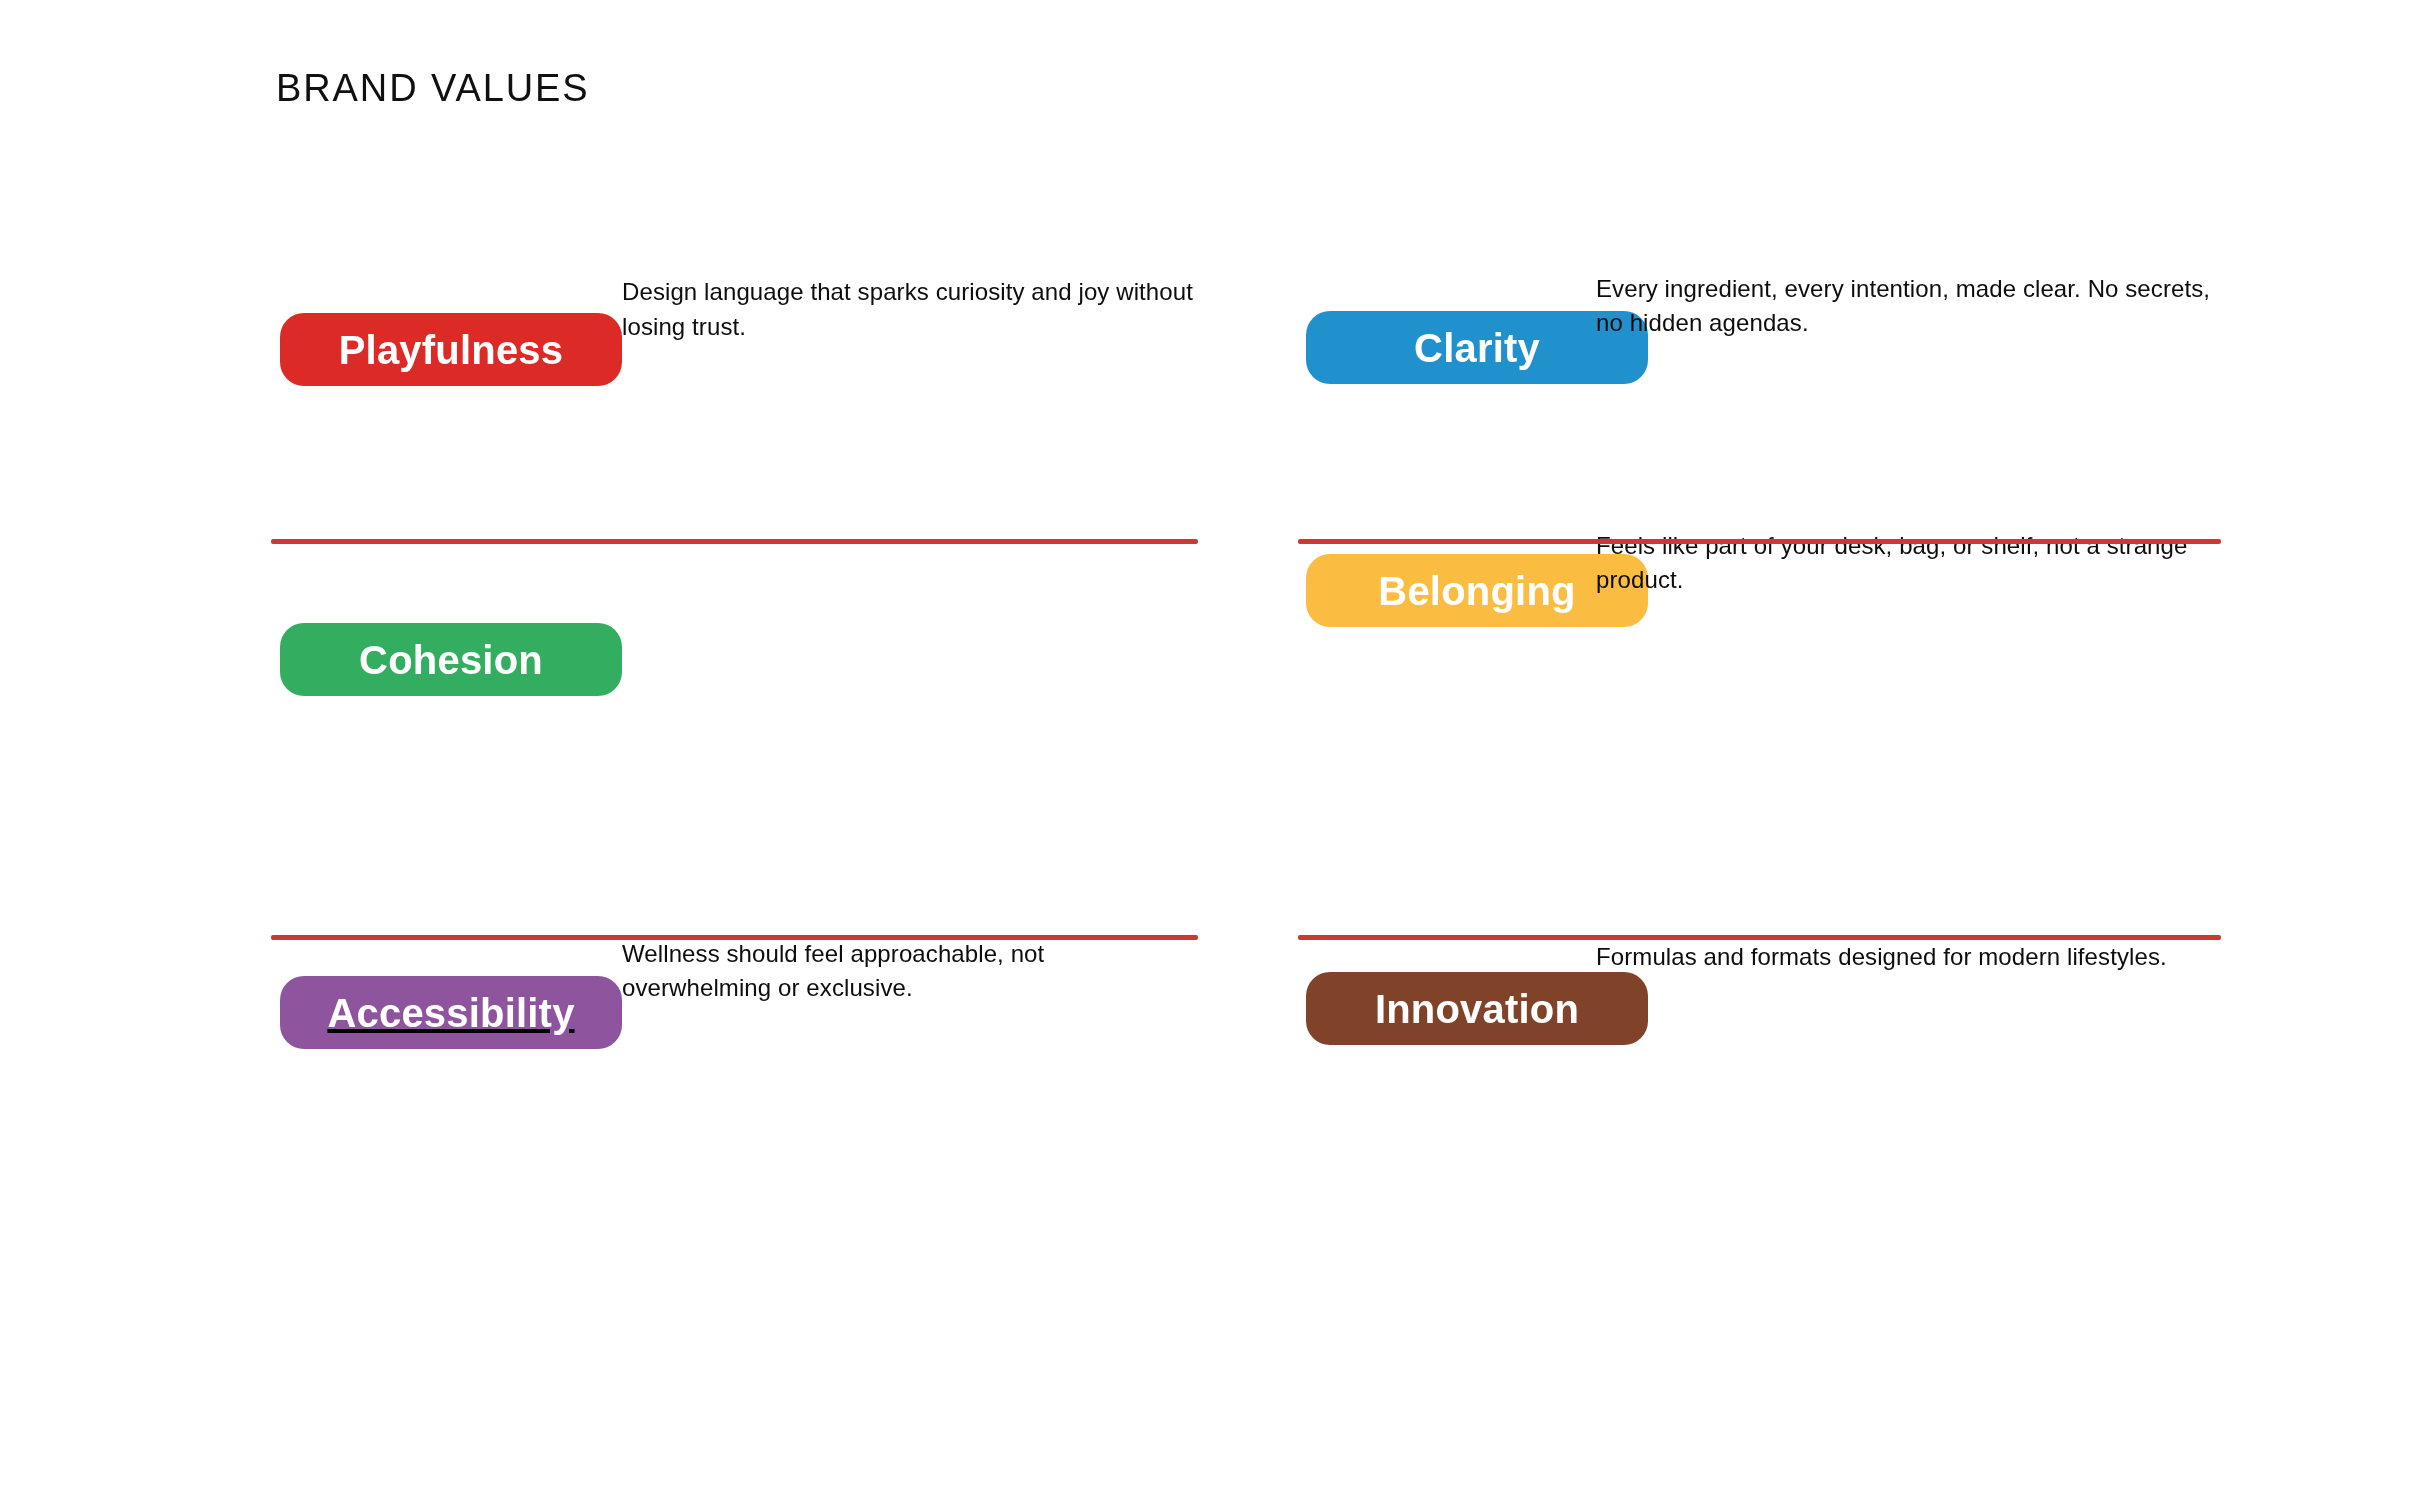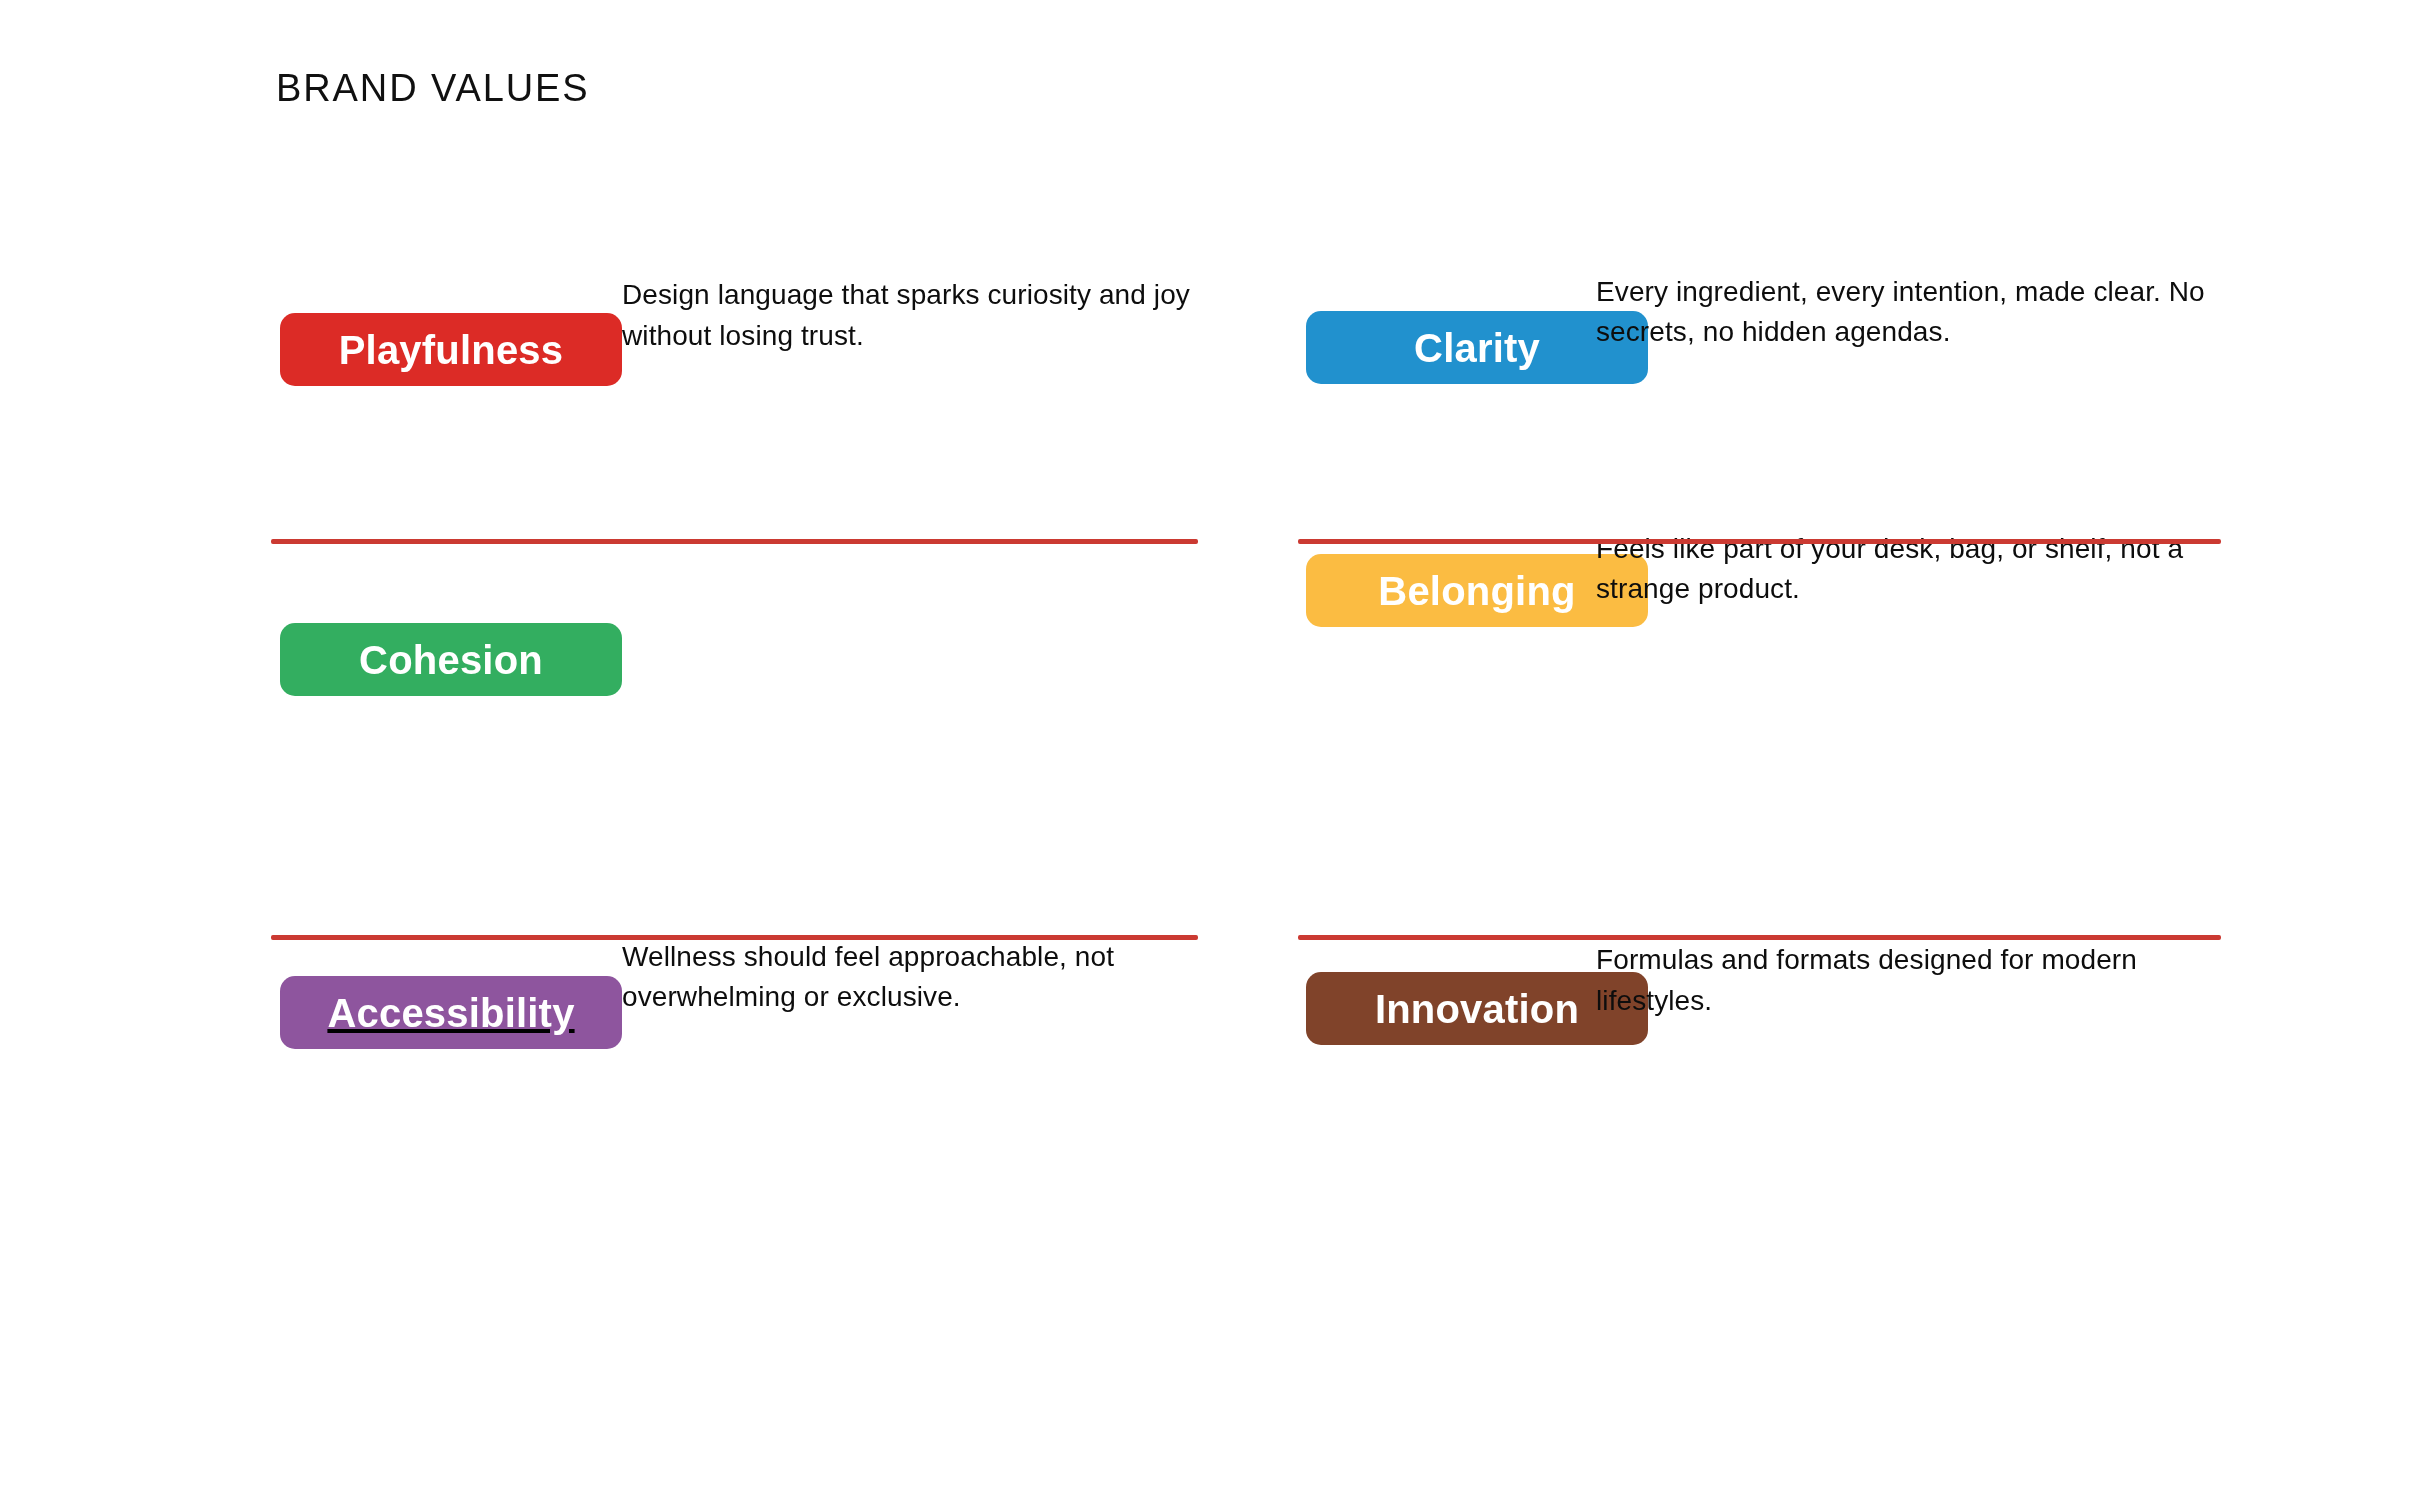--- a/index.html
+++ b/index.html
@@ -74,32 +74,32 @@
   .value-cell.col-right .badge-wrap { width: 290px; }
 
   .badge {
     display: inline-flex;
     align-items: center;
     justify-content: center;
     box-sizing: border-box;
     min-width: 342px;
     height: 73px;
     padding: 0 24px;
-    border-radius: 15px;
+    border-radius: 24px;
     color: #ffffff;
     font-size: 40px;
     font-weight: 700;
     letter-spacing: 0.2px;
     line-height: 1;
     white-space: nowrap;
   }
 
   .desc {
     flex: 1 1 auto;
-    font-size: 28px;
+    font-size: 24px;
     font-weight: 400;
     line-height: 1.45;
     color: #0d0d0d;
     letter-spacing: 0.1px;
   }
 
   
   .nudge-badge-1 { margin-top: 49px; }
   .nudge-badge-2 { margin-top: 102px; }
   .nudge-badge-3 { margin-top: 47px; text-decoration: underline; }

